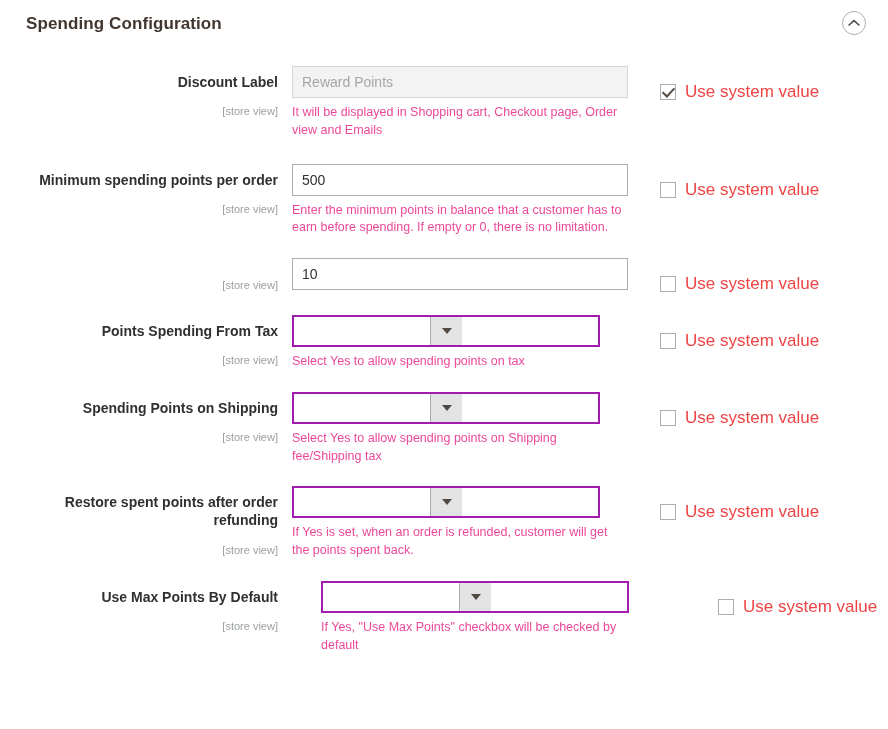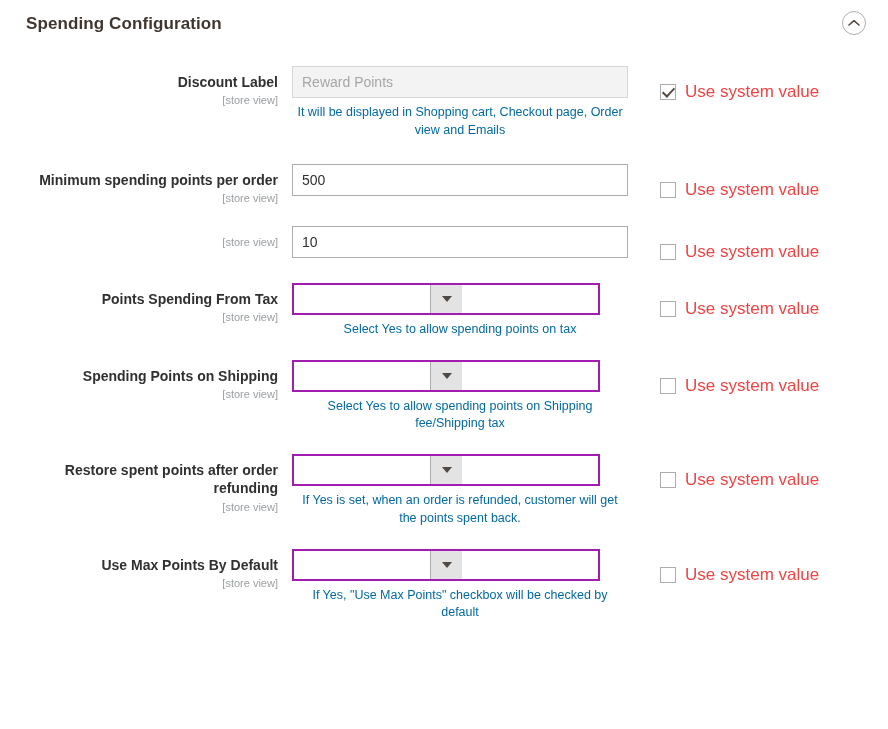--- a/index.html
+++ b/index.html
@@ -70,21 +70,21 @@
   .field-label .label-text {
     display: block;
     font-size: 14px;
     font-weight: bold;
     color: #303030;
   }
   .field-label .scope-text {
     display: block;
     font-size: 11px;
     color: #9ba0a3;
-    margin-top: 2px;
+    margin-top: 13px;
   }
 
   .field-control {
     flex: 0 0 336px;
     width: 336px;
   }
 
   .field-note {
     flex: 1;
     padding-top: 8px;
@@ -143,25 +143,24 @@
   }
   .caret {
     width: 0; height: 0;
     border-left: 5px solid transparent;
     border-right: 5px solid transparent;
     border-top: 6px solid #514943;
   }
 
   .comment {
     font-size: 12.5px;
-    color: #0369a1;
+    color: #ec4899;
     line-height: 1.42;
     width: 336px;
     margin-top: 6px;
-    text-align: center;
   }
 
   
   .sysval {
     display: flex;
     align-items: center;
     padding-top: 8px;
     cursor: pointer;
   }
   .checkbox {
@@ -214,21 +213,21 @@
           <span class="checkbox checked"></span>
           <span class="sysval-label">Use system value</span>
         </label>
       </div>
     </div>
     <div class="field-row" style="margin-bottom: 21px;">
       <div class="field-label">
         <span class="label-text">Minimum spending points per order</span>
         <span class="scope-text">[store view]</span>
       </div>
-      <div class="field-control"><input type="text" class="text-input" value="500" placeholder="" style=""></div>
+      <div class="field-control"><input type="text" class="text-input" value="500" placeholder="" style=""><div class="comment">Enter the minimum points in balance that a customer has to earn before spending. If empty or 0, there is no limitation.</div></div>
       <div class="field-note">
         <label class="sysval">
           <span class="checkbox"></span>
           <span class="sysval-label">Use system value</span>
         </label>
       </div>
     </div>
     <div class="field-row" style="margin-bottom: 21px;">
       <div class="field-label">
         <span class="scope-text">[store view]</span>
@@ -297,21 +296,21 @@
         </div>
         <div class="comment">If Yes is set, when an order is refunded, customer will get the points spent back.</div>
       </div>
       <div class="field-note">
         <label class="sysval">
           <span class="checkbox"></span>
           <span class="sysval-label">Use system value</span>
         </label>
       </div>
     </div>
-    <div class="field-row" style="margin-bottom: 21px;">
+    <div class="field-row" style="margin-bottom: 21px; gap: 29px;">
       <div class="field-label">
         <span class="label-text">Use Max Points By Default</span>
         <span class="scope-text">[store view]</span>
       </div>
       <div class="field-control">
         <div class="select-wrap">
           <span class="select-value">Yes</span>
           <span class="select-arrow-btn">
             <span class="caret"></span>
           </span>

